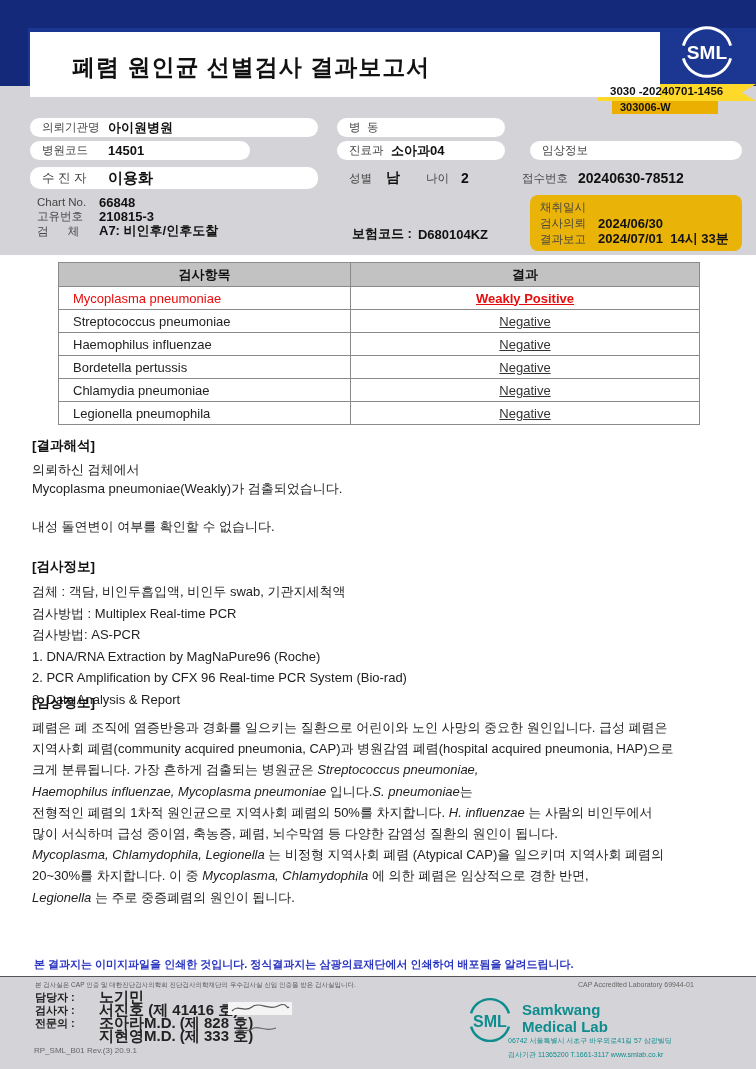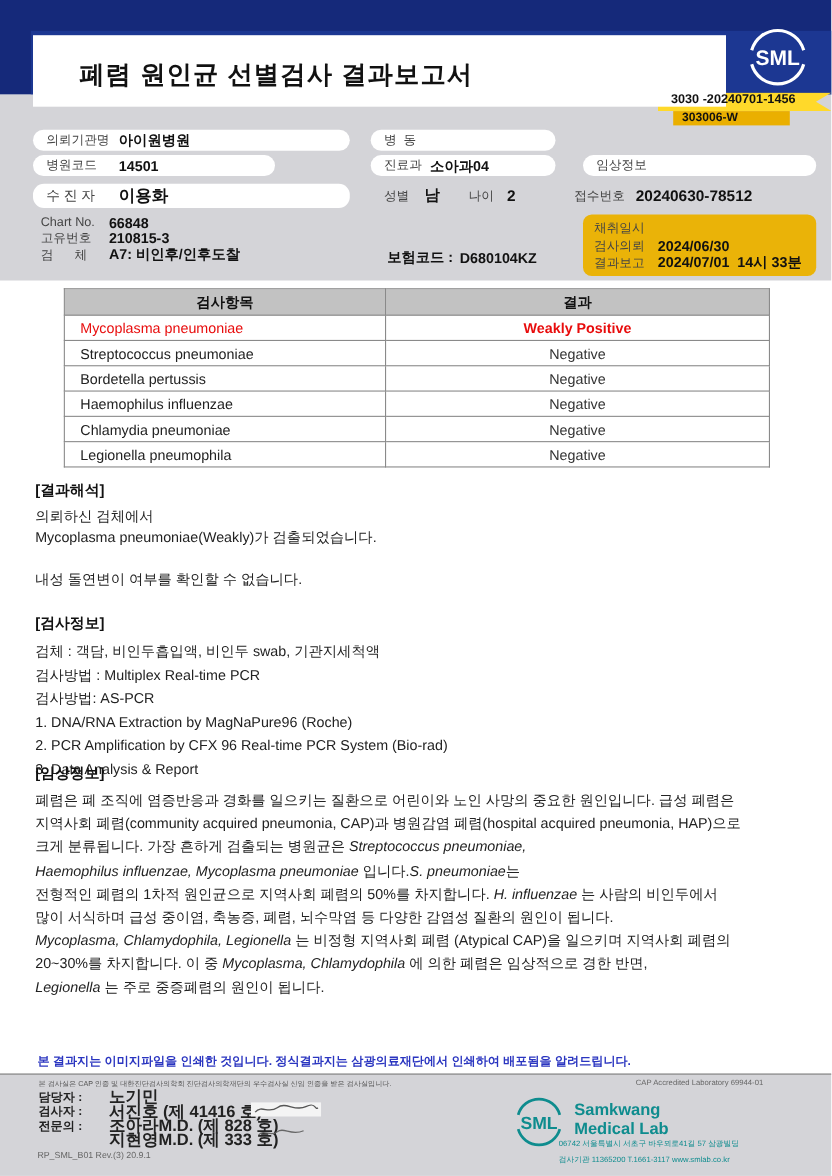--- a/index.html
+++ b/index.html
@@ -28,21 +28,21 @@
   .plain { position:absolute; display:flex; align-items:center; }
   .rbox { position:absolute; background:#eab308; border-radius:8px; padding:4px 10px; }
   .rrow { display:flex; align-items:center; height:16px; }
   .rrow .lbl { width:58px; }
 
   
   table.results { position:absolute; left:58px; top:262px; width:642px; border-collapse:collapse; }
   table.results th, table.results td { border:1px solid #8a8a8a; font-size:13px; height:23px; }
   table.results th { background:#c2c2c2; font-weight:bold; color:#111; text-align:center; height:24px; }
   table.results td.item { text-align:left; padding-left:14px; color:#222; }
-  table.results td.result { text-align:center; color:#333; }
+  table.results td.result { text-align:center; color:#333;text-decoration:underline; }
   table.results tr.hl td { color:#e80c0c; }
   table.results tr.hl td.result { font-weight:bold; }
 
   
   .section { position:absolute; left:32px; width:700px; color:#222; }
   .section .sec-title { font-size:13.5px; font-weight:bold; color:#111; margin-bottom:5px; }
   .sec-line { font-size:13px; white-space:pre; }
   .i { font-style:italic; }
 
   
@@ -164,25 +164,25 @@
     <tbody id="result-rows">
         <tr class="hl">
           <td class="item">Mycoplasma pneumoniae</td>
           <td class="result">Weakly Positive</td>
         </tr>
         <tr>
           <td class="item">Streptococcus pneumoniae</td>
           <td class="result">Negative</td>
         </tr>
         <tr>
+          <td class="item">Haemophilus influenzae</td>
+          <td class="result">Negative</td>
+        </tr>
+        <tr>
           <td class="item">Bordetella pertussis</td>
-          <td class="result">Negative</td>
-        </tr>
-        <tr>
-          <td class="item">Haemophilus influenzae</td>
           <td class="result">Negative</td>
         </tr>
         <tr>
           <td class="item">Chlamydia pneumoniae</td>
           <td class="result">Negative</td>
         </tr>
         <tr>
           <td class="item">Legionella pneumophila</td>
           <td class="result">Negative</td>
         </tr>

